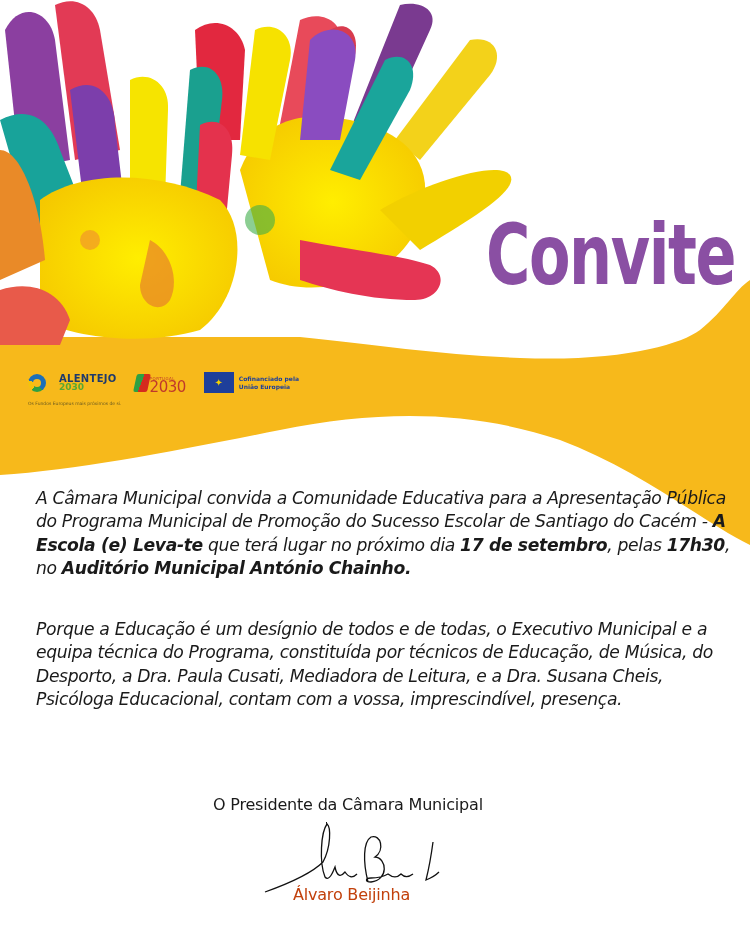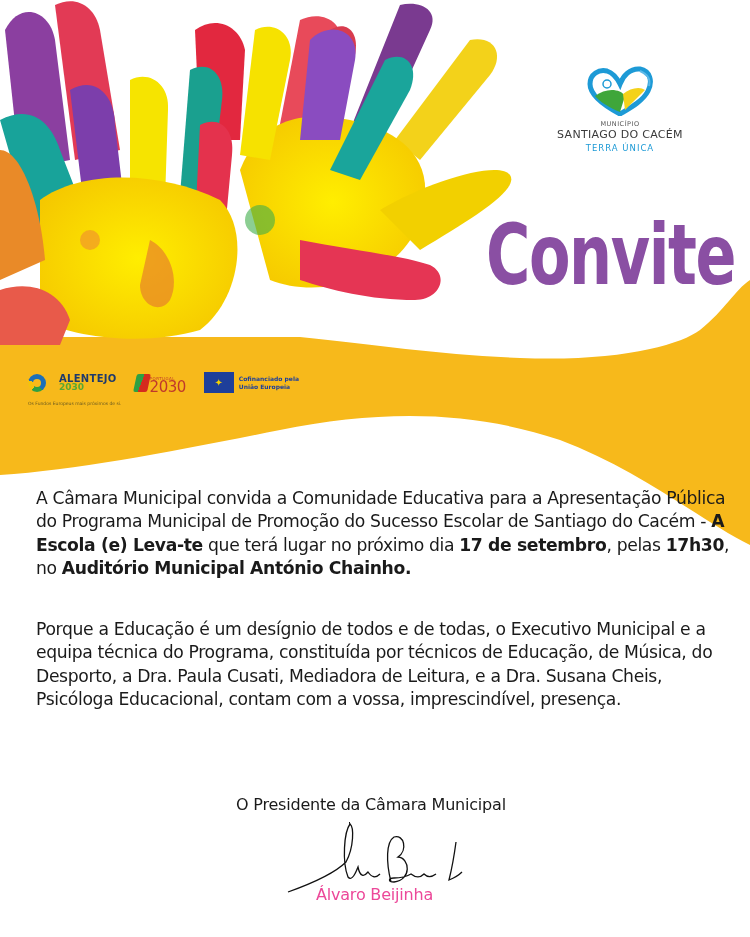--- a/index.html
+++ b/index.html
@@ -48,30 +48,31 @@
     .eu .flag { width: 30px; height: 21px; background: #1e3f9a; display: flex; align-items: center; justify-content: center; }
     .eu .flag span { color: #f6d200; font-size: 10px; line-height: 10px; }
     .eu .txt { font-size: 6px; font-weight: bold; color: #1e3f9a; line-height: 8px; }
     .fund-note { font-size: 4.5px; color: #6a5a20; margin-top: 8px; }
 
     
     .body-text {
       position: absolute; left: 36px; top: 487px; width: 700px;
       font-family: "DejaVu Sans", sans-serif; font-size: 17.2px; line-height: 23.3px; color: #1a1a1a;
       letter-spacing: -0.35px;
+      font-style: italic;
     }
     .body-text p { margin: 0; }
     .body-text p + p { margin-top: 38px; }
     .body-text b { font-weight: bold; }
 
     
-    .sig-block { position: absolute; left: 236px; top: 795px; width: 320px; }
+    .sig-block { position: absolute; left: 213px; top: 795px; width: 320px; }
     .sig-title { font-size: 16px; color: #1a1a1a; letter-spacing: -0.2px; }
     .sig-scribble { position: absolute; left: 50px; top: 27px; width: 190px; height: 80px; }
-    .sig-name { position: absolute; left: 80px; top: 90px; font-size: 16px; color: #ec4899; letter-spacing: -0.2px; }
+    .sig-name { position: absolute; left: 80px; top: 90px; font-size: 16px; color: #c2410c; letter-spacing: -0.2px; }
   </style>
 </head>
 <body>
 
 <div class="poster">
 
   <svg class="wave" viewBox="0 0 750 937" preserveAspectRatio="none">
     <path d="M0,337 L300,337 C380,345 440,355 520,358 C620,362 680,345 700,330 C725,310 735,290 750,280 L750,545 C700,520 640,470 560,440 C470,410 380,410 280,430 C180,450 80,470 0,475 Z" fill="#f7b91b"></path>
   </svg>
 
@@ -108,32 +109,20 @@
     <path d="M190,70 C210,60 225,75 222,100 L210,200 L180,195 Z" fill="#1aa08f"></path>
     <path d="M200,125 C220,115 235,130 232,155 L225,230 L195,225 Z" fill="#e4324d"></path>
     <path d="M40,200 C80,170 160,170 220,200 C250,230 240,300 200,330 C150,345 80,340 40,320 Z" fill="url(#gY)"></path>
     <path d="M0,290 C30,280 60,290 70,320 L60,345 L0,345 Z" fill="#e85a4a"></path>
     <path d="M0,150 C20,150 40,200 45,260 L0,280 Z" fill="#e98a28"></path>
     <path d="M150,240 C170,250 180,280 170,300 C160,315 140,305 140,285 Z" fill="#e7802a" opacity="0.7"></path>
     <circle cx="260" cy="220" r="15" fill="#3fae4a" opacity="0.6"></circle>
     <circle cx="90" cy="240" r="10" fill="#f08a30" opacity="0.6"></circle>
   </svg>
 
-  <div class="muni-logo">
-    <svg class="heart" viewBox="0 0 70 50">
-      <path d="M35,48 C20,40 5,30 5,18 C5,8 14,3 22,5 C28,7 32,12 35,18 C38,10 45,2 55,3 C65,5 68,15 63,25 C58,35 45,42 35,48 Z" fill="none" stroke="#1d9ad6" stroke-width="5"></path>
-      <path d="M10,30 C20,22 35,22 40,30 L35,46 C25,42 15,36 10,30 Z" fill="#3fa63a"></path>
-      <path d="M38,28 C45,22 55,20 60,24 L40,44 Z" fill="#f4d21a"></path>
-      <path d="M55,5 C62,8 66,12 64,20" fill="none" stroke="#5ab8e8" stroke-width="2"></path>
-      <circle cx="22" cy="18" r="4" fill="none" stroke="#1d9ad6" stroke-width="1.5"></circle>
-    </svg>
-    <div class="l1">MUNICÍPIO</div>
-    <div class="l2">SANTIAGO DO CACÉM</div>
-    <div class="l3">TERRA ÚNICA</div>
-  </div>
 
   <div class="title">Convite</div>
 
   <div class="funding">
     <div class="fund-row">
       <div class="alentejo">
         <div class="circ"></div>
         <div class="txt">
           <div class="a1">ALENTEJO</div>
           <div class="a2">2030</div>

